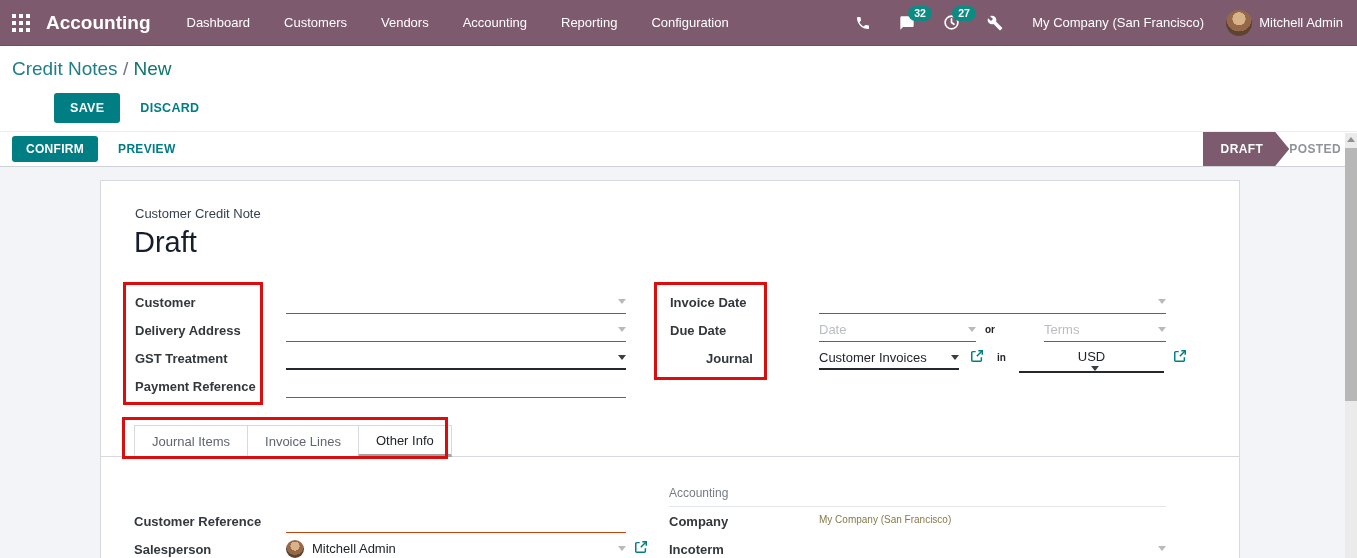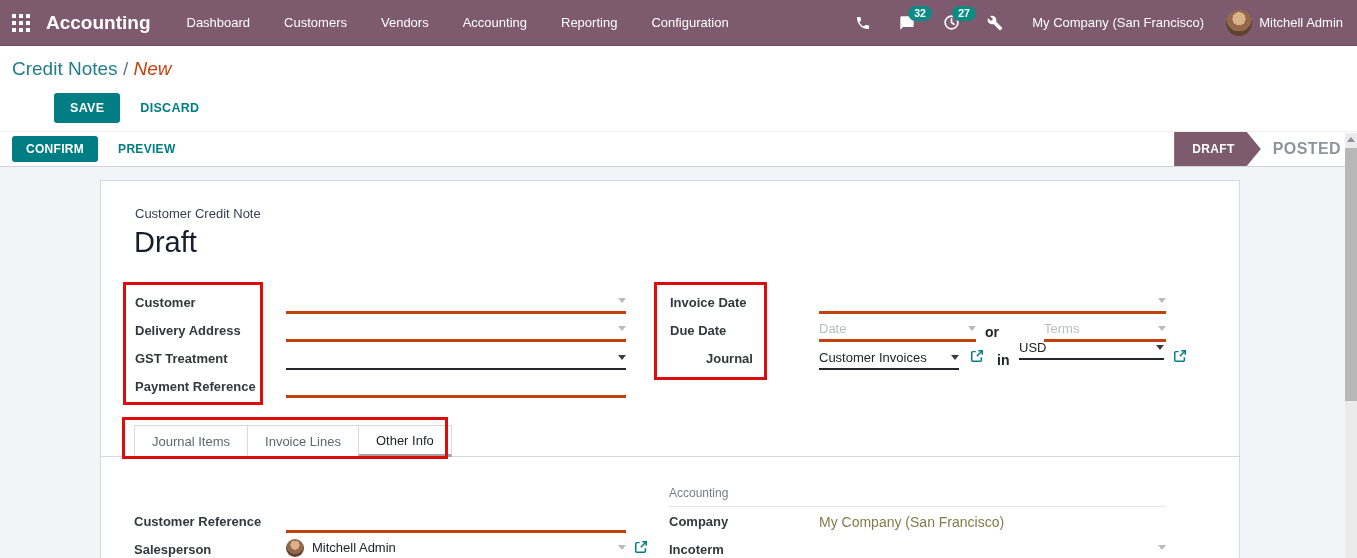--- a/index.html
+++ b/index.html
@@ -22,54 +22,54 @@
   .nav-user { display:flex; align-items:center; gap:7px; cursor:pointer; }
   .avatar { width:26px; height:26px; border-radius:50%;
             background:radial-gradient(circle at 50% 34%, #d8b28a 0 30%, #96684a 31% 58%, #5e4330 59% 100%); }
   .nav-user-name { font-size:13px; }
 
   
   .cpanel { position:absolute; top:46px; left:0; right:0; height:85px; background:#fff; padding:12px 14px 0 12px; }
   .breadcrumb { font-size:19px; }
   .bc-root { color:#1f7e87; cursor:pointer; }
   .bc-sep { color:#6c757d; }
-  .bc-current { color:#c2410c;font-style:italic; }
+  .bc-current { color:#0f766e; }
   .cp-buttons { margin-top:13px; display:flex; align-items:center; gap:20px;padding-left:42px; }
   .btn-primary { background:#017e84; color:#fff; border:none; font-family:inherit; font-size:12.5px; font-weight:700;
                  letter-spacing:.3px; padding:8px 16px; border-radius:3px; cursor:pointer; }
   .btn-link { background:none; border:none; color:#017e84; font-family:inherit; font-size:12.5px; font-weight:700;
               letter-spacing:.3px; cursor:pointer; }
 
   
   .statusbar { position:absolute; top:131px; left:0; right:0; height:36px; background:#fff;
                border-top:1px solid #ebedef; border-bottom:1px solid #cfd3d7; display:flex; align-items:center; padding-left:12px; }
   .statusbar .btn-primary { padding:6px 14px; font-size:12px; }
   .statusbar .btn-link { margin-left:20px; font-size:12px; }
   .state-group { margin-left:auto; height:100%; display:flex; align-items:center; margin-right:16px; }
   .state-active { background:#7d5a6e; color:#fff; font-size:12px; font-weight:700; letter-spacing:.4px; height:100%;
                   display:flex; align-items:center; padding:0 26px 0 18px; cursor:pointer;
                   clip-path:polygon(0 0, calc(100% - 14px) 0, 100% 50%, calc(100% - 14px) 100%, 0 100%); }
-  .state-inactive { color:#8f949b; font-size:16px; font-weight:600; letter-spacing:.4px; margin-left:12px; cursor:pointer; }
+  .state-inactive { color:#8f949b; font-size:12px; font-weight:600; letter-spacing:.4px; margin-left:0; cursor:pointer; }
 
   
   .content { position:absolute; top:167px; left:0; right:0; bottom:0; background:#f3f4f7; }
   .card { position:absolute; left:100px; top:13px; width:1140px; height:620px; background:#fff; border:1px solid #d6d9de; }
   .doc-type { position:absolute; left:34px; top:25px; font-size:13px; color:#374151; }
   .doc-title { position:absolute; left:33px; top:45px; font-size:29px; font-weight:500; color:#161e2e; }
 
   .f-label { position:absolute; font-size:13px; font-weight:700; color:#33383d; white-space:nowrap; }
   .field { position:absolute; height:24px; display:flex; align-items:center; justify-content:space-between;
-           border-bottom:3px solid #c2410c; font-size:13px; cursor:text; }
+           border-bottom:1px solid #c2410c; font-size:13px; cursor:text; }
   .field.dark { border-bottom:2px solid #24282c; }
   .caret { width:0; height:0; border-left:4px solid transparent; border-right:4px solid transparent;
            border-top:5px solid #b7bbc0; margin-left:6px; }
   .caret.dark { border-top-color:#3a3e43; }
   .ph { color:#b9bdc2; }
   .val { color:#212529; }
-  .inline-word { position:absolute; font-size:14px; color:#212529;text-align:center; }
+  .inline-word { position:absolute; font-size:10px; color:#212529;text-align:center; }
   .ext-link { position:absolute; width:14px; height:14px; cursor:pointer; }
 
   
   .tabs { position:absolute; left:33px; top:244px; display:flex; z-index:2; }
   .tab { height:32px; display:flex; align-items:center; padding:0 17px; font-size:13px; color:#5f6670;
          background:#fff; border:1px solid #d6d9de; margin-right:-1px; cursor:pointer; }
   .tab.active { color:#212529; border-bottom:3px solid #a3a3a3; z-index:3; }
   .tab-baseline { position:absolute; left:0; right:0; top:275px; border-bottom:1px solid #d6d9de; z-index:1; }
 
   
@@ -222,21 +222,21 @@
         <span class="caret dark"></span>
       </div>
       <span class="ext-link" style="left:869px; top:168px;">
         <svg width="14" height="14" viewBox="0 0 16 16" fill="none" stroke="#017e84" stroke-width="1.7">
             <path d="M6.5 3H3.2C2.5 3 2 3.5 2 4.2v8.6c0 .7.5 1.2 1.2 1.2h8.6c.7 0 1.2-.5 1.2-1.2V9.5"></path>
             <path d="M9.5 2H14v4.5"></path>
             <path d="M13.7 2.3L7.8 8.2"></path>
           </svg>
       </span>
       <span class="inline-word" style="left:896px; top:171px; font-weight:700;">in</span>
-      <div class="field dark" style="left:918px; top:155px; width:145px;">
+      <div class="field dark" style="left:918px; top:168px; width:145px;flex-direction:column;">
         <span class="val">USD</span>
         <span class="caret dark"></span>
       </div>
       <span class="ext-link" style="left:1072px; top:168px;">
         <svg width="14" height="14" viewBox="0 0 16 16" fill="none" stroke="#017e84" stroke-width="1.7">
             <path d="M6.5 3H3.2C2.5 3 2 3.5 2 4.2v8.6c0 .7.5 1.2 1.2 1.2h8.6c.7 0 1.2-.5 1.2-1.2V9.5"></path>
             <path d="M9.5 2H14v4.5"></path>
             <path d="M13.7 2.3L7.8 8.2"></path>
           </svg>
       </span>

